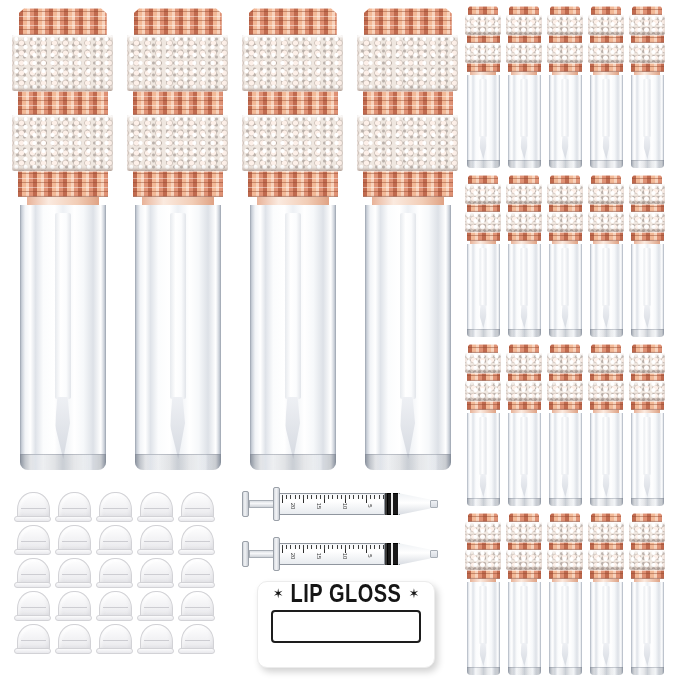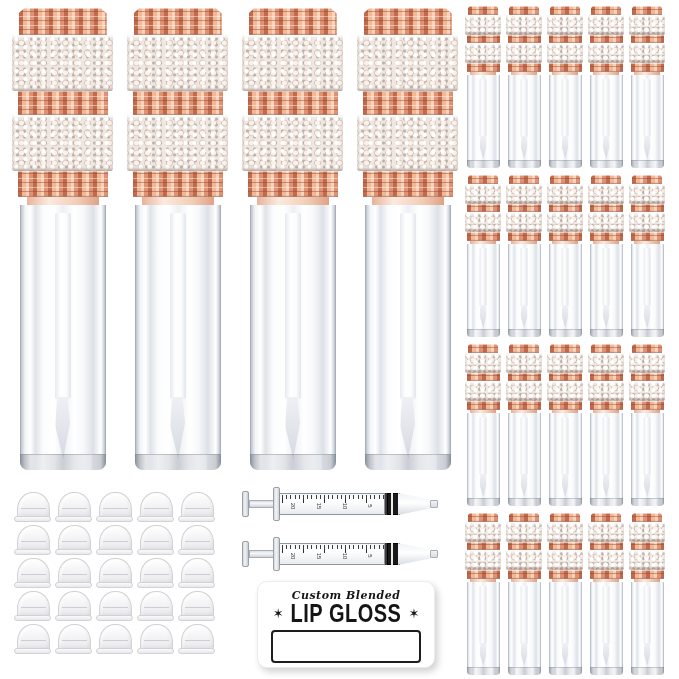--- a/index.html
+++ b/index.html
@@ -640,21 +640,20 @@
       <span class="sy-num n2">10</span>
       <span class="sy-num n3">5</span>
     </div>
     <div class="sy-seal"></div>
     <div class="sy-cone"></div>
     <div class="sy-nozzle"></div>
   </div>
 </div>
 
   <div class="label-card">
-    <div class="lbl-script">Custom Blended</div>
     <div class="lbl-title-row">
       <span class="star">✶</span>
       <span class="lbl-title">LIP GLOSS</span>
       <span class="star">✶</span>
     </div>
     <div class="lbl-box"></div>
   </div>
 
 </div>
 

